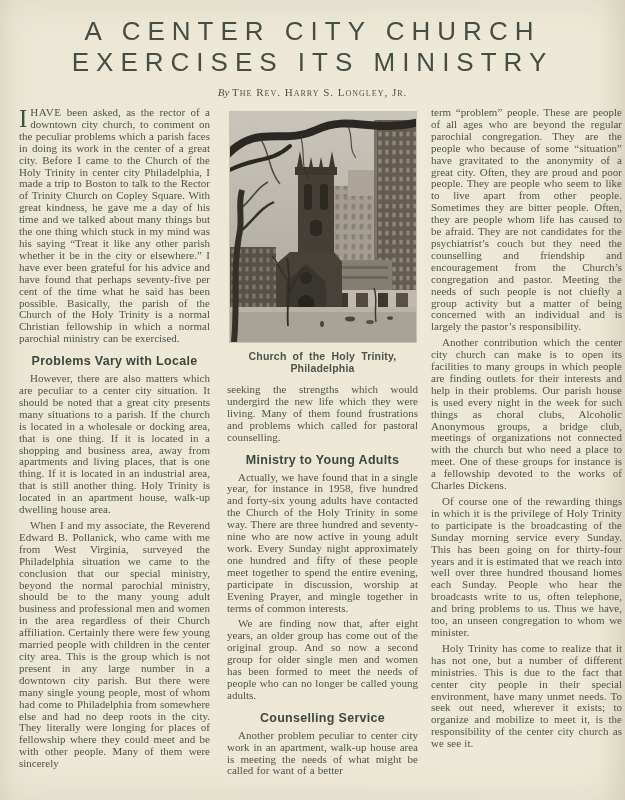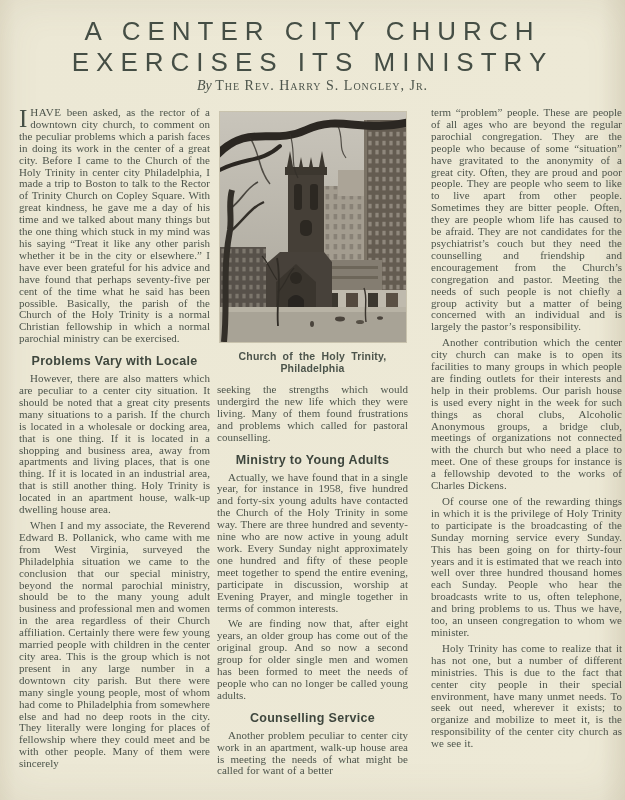--- a/index.html
+++ b/index.html
@@ -9,26 +9,26 @@
     width:625px;height:800px;
     margin:0 auto;
     background:linear-gradient(90deg,#e6e1cc 0,#ece8d5 2.5%,#ede9d6 96%,#e2ddc8 100%);
     box-shadow:inset 0 0 40px rgba(120,110,80,0.12);
     overflow:hidden;
     color:#4c544b;
   }
   header{position:absolute;top:16px;left:0;width:625px;text-align:center;}
   .title{margin:0;font-family:"Liberation Sans", sans-serif;font-weight:400;color:#454e45;}
   .tline{display:block;font-size:26px;letter-spacing:7px;line-height:31px;}
-  .byline{margin-top:0;font-size:14px;color:#4c544b;}
+  .byline{margin-top:8px;font-size:11px;color:#4c544b;}
   .by{font-style:italic;}
   .byname{font-variant:small-caps;letter-spacing:1px;}
   .col{position:absolute;top:107px;width:191px;text-align:justify;}
   .col-left{left:19px;}
-  .col-middle{left:217px;}
+  .col-middle{left:227px;}
   .col-right{left:431px;}
   .para{margin:0;font-size:11px;line-height:11.9px;word-spacing:0.5px;}
   .para + .para{margin-top:4px;}
   .indent{text-indent:11px;}
   .subhead{
     margin:9px 0 5px 0;text-align:center;text-indent:0;
     font-family:"Liberation Sans", sans-serif;font-weight:700;
     font-size:12.5px;color:#3e463d;letter-spacing:0.3px;
   }
   .dropcap{

